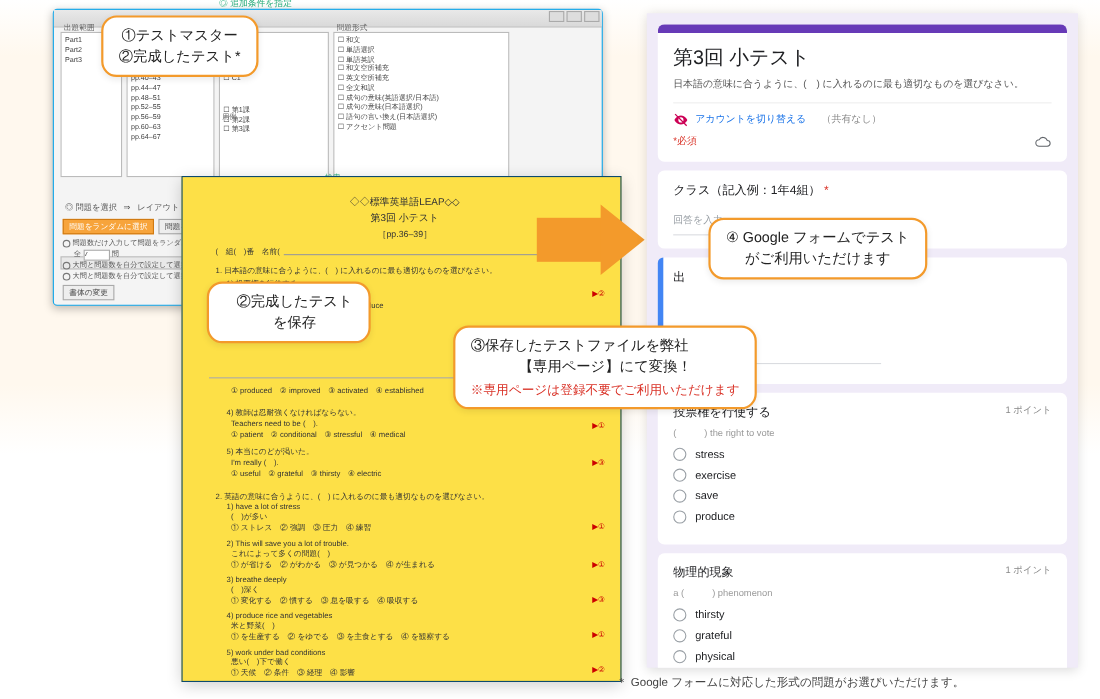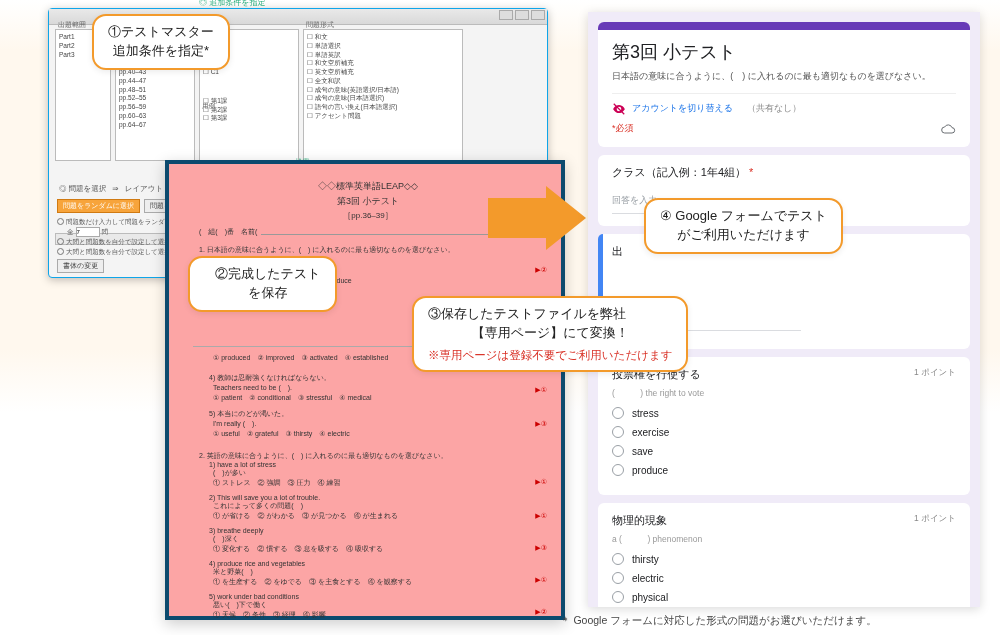--- a/index.html
+++ b/index.html
@@ -43,21 +43,21 @@
   .tm-options{ position:absolute; left:8px; top:208px; font-size:6.5px; line-height:1.5; color:#555;}
   .tm-options .row{ display:flex; align-items:center; gap:2px;}
   .tm-radio{ width:7px;height:7px;border:1px solid #777;border-radius:50%;display:inline-block;}
   .tm-change{ position:absolute; left:8px; bottom:4px;}
   .tm-preview{ position:absolute; left:160px; top:188px; right:6px; bottom:6px; background:#fff; border:1px solid #bbb;}
 
   
   .doc {
     position: absolute; left: 165px; top: 160px;
     width: 400px; height: 460px;
-    background: #fca5a5; border:4px solid #0c4a6e;
+    background: #fde047; border:1px solid #0c4a6e;
     box-shadow: 0 4px 14px rgba(0,0,0,.2);
     padding: 14px 24px 10px 30px;
     font-size: 7px; color:#333;
   }
   .doc-h1{ text-align:center; font-size:9px; margin-top:2px;}
   .doc-h2{ text-align:center; font-size:8px; margin-top:2px;}
   .doc-meta{ display:flex; justify-content:space-between; margin-top:6px; font-size:7px;}
   .doc-q{ margin-top:8px; line-height:1.5;}
   .doc-sub{ margin-left:10px;}
   .doc-choices{ margin-left:14px;}
@@ -335,33 +335,33 @@
     <div class="q-points">1 ポイント</div>
     <div class="q-title">物理的現象</div>
     <div class="q-sub">a (　　　) phenomenon</div>
     <div id="gform-q2-opts">
         <div class="q-opt">
           <span class="q-radio"></span>
           <span>thirsty</span>
         </div>
         <div class="q-opt">
           <span class="q-radio"></span>
-          <span>electric</span>
+          <span>grateful</span>
         </div>
         <div class="q-opt">
           <span class="q-radio"></span>
           <span>physical</span>
         </div>
       </div>
   </div>
 </div>
 
 <div class="callout" style="left:92px; top:14px;">
   <div>①テストマスター</div>
-  <div>追加条件を指定*</div>
+  <div>②完成したテスト*</div>
 </div>
 <div class="callout" style="left:188px; top:256px;padding-left:25px;">
   <div>②完成したテスト</div>
   <div>を保存</div>
 </div>
 <div class="callout" style="left:412px; top:296px; text-align:left;">
   <div>③保存したテストファイルを弊社</div>
   <div style="text-align:center;">【専用ページ】にて変換！</div>
   <div class="note">※専用ページは登録不要でご利用いただけます</div>
 </div>

